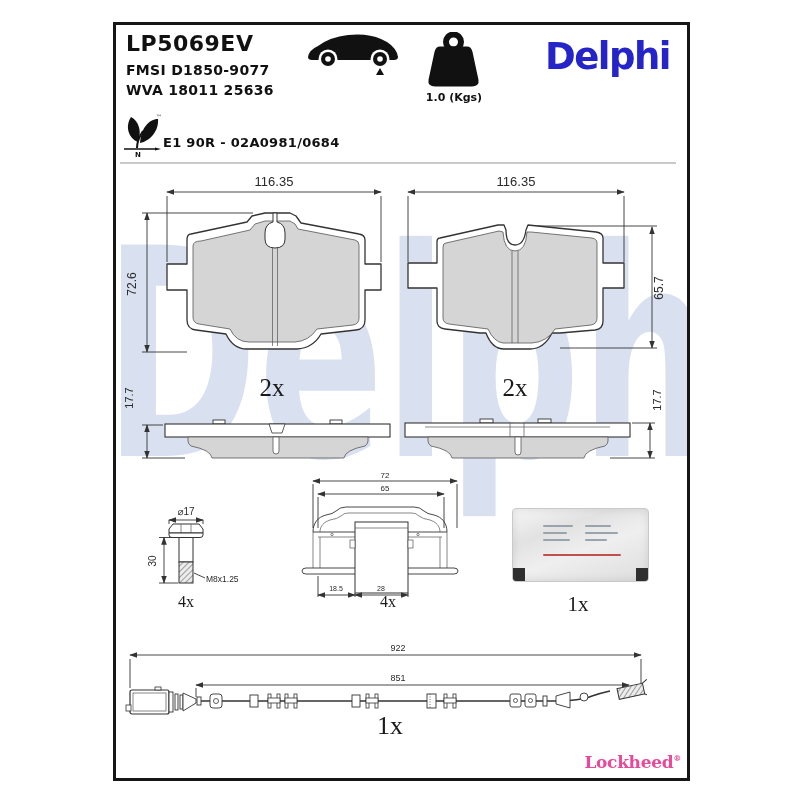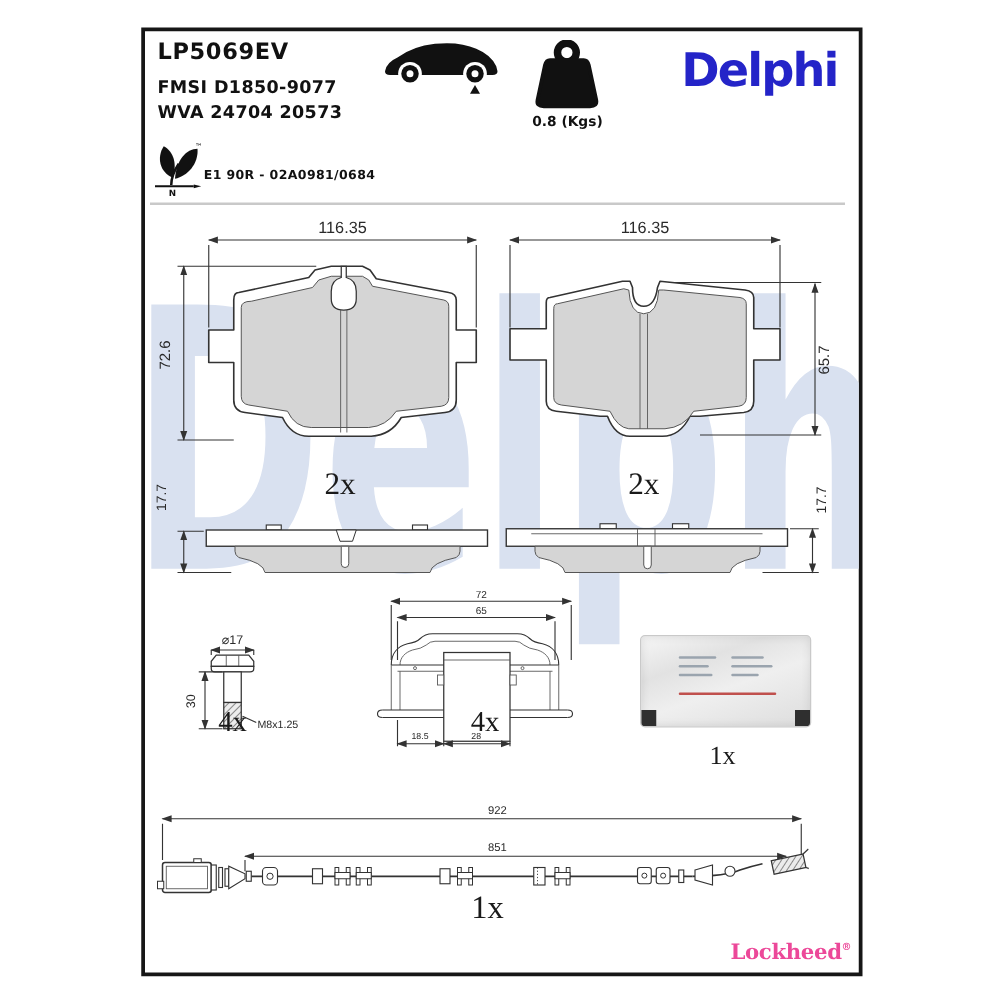--- a/index.html
+++ b/index.html
@@ -8,29 +8,29 @@
     --friction-gray:#d5d5d5;
     --line-dark:#333333;
   }
   html,body{margin:0;padding:0;background:#ffffff;}
   body{width:800px;height:800px;position:relative;font-family:"DejaVu Sans",sans-serif;color:#111;}
   .page{position:absolute;left:113px;top:22px;width:571px;height:753px;border:3px solid #161616;background:#fff;overflow:hidden;}
   .abs{position:absolute;}
   .watermark{position:absolute;left:-12px;top:186px;font-size:290px;font-weight:bold;line-height:1;
     color:var(--watermark-blue);transform:scaleX(0.64);transform-origin:left top;z-index:0;white-space:nowrap;}
   .z1{z-index:1;}
-  .part-number{left:10px;top:6px;font-size:18px;font-weight:bold;letter-spacing:0.5px;}
+  .part-number{left:10px;top:6px;font-size:22px;font-weight:bold;letter-spacing:0.5px;}
   .sub-code{left:10px;font-size:14px;font-weight:bold;letter-spacing:0.3px;}
   .delphi-logo{left:429px;top:10px;font-size:37px;font-weight:bold;color:var(--brand-blue);letter-spacing:-1.5px;font-family:"DejaVu Sans",sans-serif;}
   .weight-label{left:298px;top:66px;width:80px;text-align:center;font-size:11px;font-weight:bold;}
-  .approval-text{left:47px;top:110px;font-size:10px;font-weight:bold;letter-spacing:0.3px;}
+  .approval-text{left:47px;top:110px;font-size:13px;font-weight:bold;letter-spacing:0.3px;}
   .separator{left:4px;top:137px;width:556px;height:2px;background:#c9c9c9;}
   .qty{font-family:"Liberation Serif","DejaVu Serif",serif;color:#1a1a1a;text-align:center;width:60px;}
   .qty-2x{font-size:25px;top:349px;}
-  .qty-4x{font-size:23px;top:540px;}
+  .qty-4x{font-size:16px;top:568px;}
   .dimtxt{font-family:"Liberation Sans",sans-serif;fill:#2a2a2a;}
   .outline{fill:#ffffff;stroke:var(--line-dark);stroke-width:1.3;stroke-linejoin:round;}
   .friction{fill:var(--friction-gray);stroke:#555;stroke-width:0.8;stroke-linejoin:round;}
   .dim{stroke:var(--line-dark);stroke-width:0.9;fill:none;}
   .thin{stroke:#555;stroke-width:0.7;fill:none;}
   .grease{left:396px;top:483px;width:135px;height:72px;border:1px solid #c9c9c9;border-radius:4px;
     background:linear-gradient(160deg,#f6f6f6 0%,#e2e2e2 30%,#efefef 55%,#dddddd 100%);
     box-shadow:inset 0 0 8px rgba(0,0,0,0.10);overflow:hidden;}
   .g-mark{position:absolute;width:12px;height:13px;background:#2f2f2f;bottom:0;}
   .g-line{position:absolute;height:2px;background:#9aa4ae;border-radius:1px;}
@@ -53,38 +53,38 @@
     </pattern>
   </defs>
 </svg>
 
 <div class="page">
 
   <div class="watermark">Delphi</div>
 
   <div class="abs part-number z1">LP5069EV</div>
   <div class="abs sub-code z1" style="top:37px">FMSI D1850-9077</div>
-  <div class="abs sub-code z1" style="top:57px">WVA 24704 20573</div>
+  <div class="abs sub-code z1" style="top:57px">WVA 18011 25636</div>
 
   <svg class="abs z1" style="left:190px;top:3px" width="95" height="48" viewBox="0 0 95 48">
     <path d="M 2,29 Q 3,22 12,18 Q 24,9 42,7 Q 62,5 75,11 Q 87,16 91,25 L 92,29 Q 92,32 88,32 L 6,32 Q 2,32 2,29 Z" fill="#111"></path>
     <circle cx="22" cy="31" r="9.5" fill="#fff"></circle>
     <circle cx="74" cy="31" r="9.5" fill="#fff"></circle>
     <circle cx="22" cy="31" r="7" fill="#111"></circle>
     <circle cx="74" cy="31" r="7" fill="#111"></circle>
     <circle cx="22" cy="31" r="2.8" fill="#fff"></circle>
     <circle cx="74" cy="31" r="2.8" fill="#fff"></circle>
     <polygon points="70,47 78,47 74,40" fill="#111"></polygon>
   </svg>
 
   <svg class="abs z1" style="left:310px;top:7px" width="55" height="58" viewBox="0 0 55 58">
     <circle cx="27.5" cy="10" r="7.5" fill="none" stroke="#111" stroke-width="6"></circle>
     <path d="M 14,16 L 41,16 Q 44,16 45,20 L 51,48 Q 52,53 46,53 L 9,53 Q 3,53 4,48 L 10,20 Q 11,16 14,16 Z" fill="#111" stroke="#111" stroke-width="3" stroke-linejoin="round"></path>
   </svg>
-  <div class="abs weight-label z1">0.8 (Kgs)</div>
+  <div class="abs weight-label z1">1.0 (Kgs)</div>
 
   <div class="abs delphi-logo z1">Delphi</div>
 
   <svg class="abs z1" style="left:6px;top:87px" width="42" height="46" viewBox="0 0 42 46">
     <path d="M 16,30 C 6,26 3,14 9,5 C 17,9 20,20 16,30 Z" fill="#111"></path>
     <path d="M 18,31 C 19,16 27,7 36,7 C 37,19 28,29 18,31 Z" fill="#111"></path>
     <path d="M 15,36 C 15,31 17,25 21,19" stroke="#111" stroke-width="2" fill="none"></path>
     <line x1="2" y1="37" x2="33" y2="37" stroke="#111" stroke-width="1.5"></line>
     <polygon points="33,35.5 39,37 33,38.5" fill="#111"></polygon>
     <text x="34" y="7" font-size="6" fill="#111">™</text>

